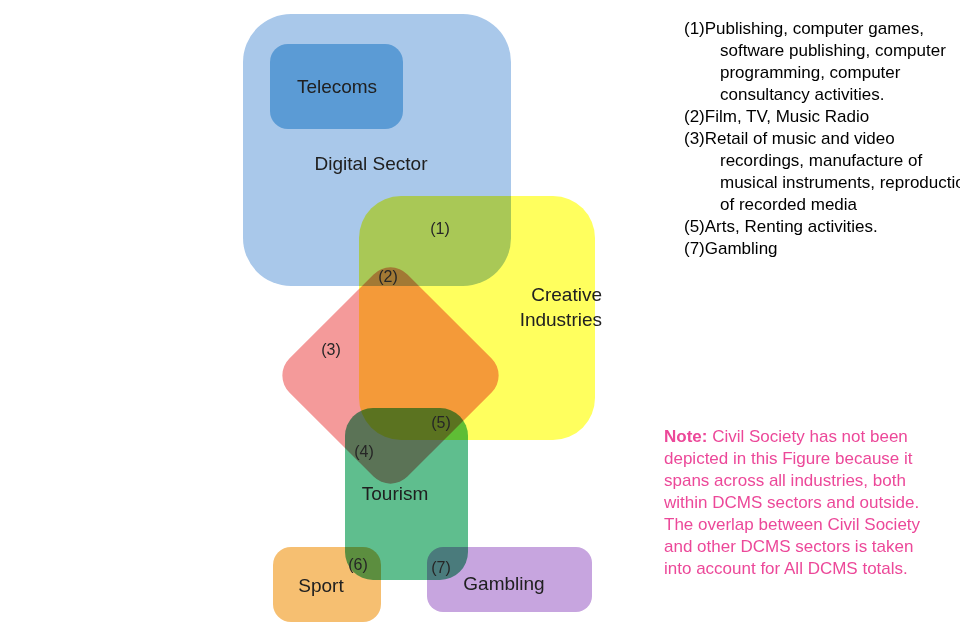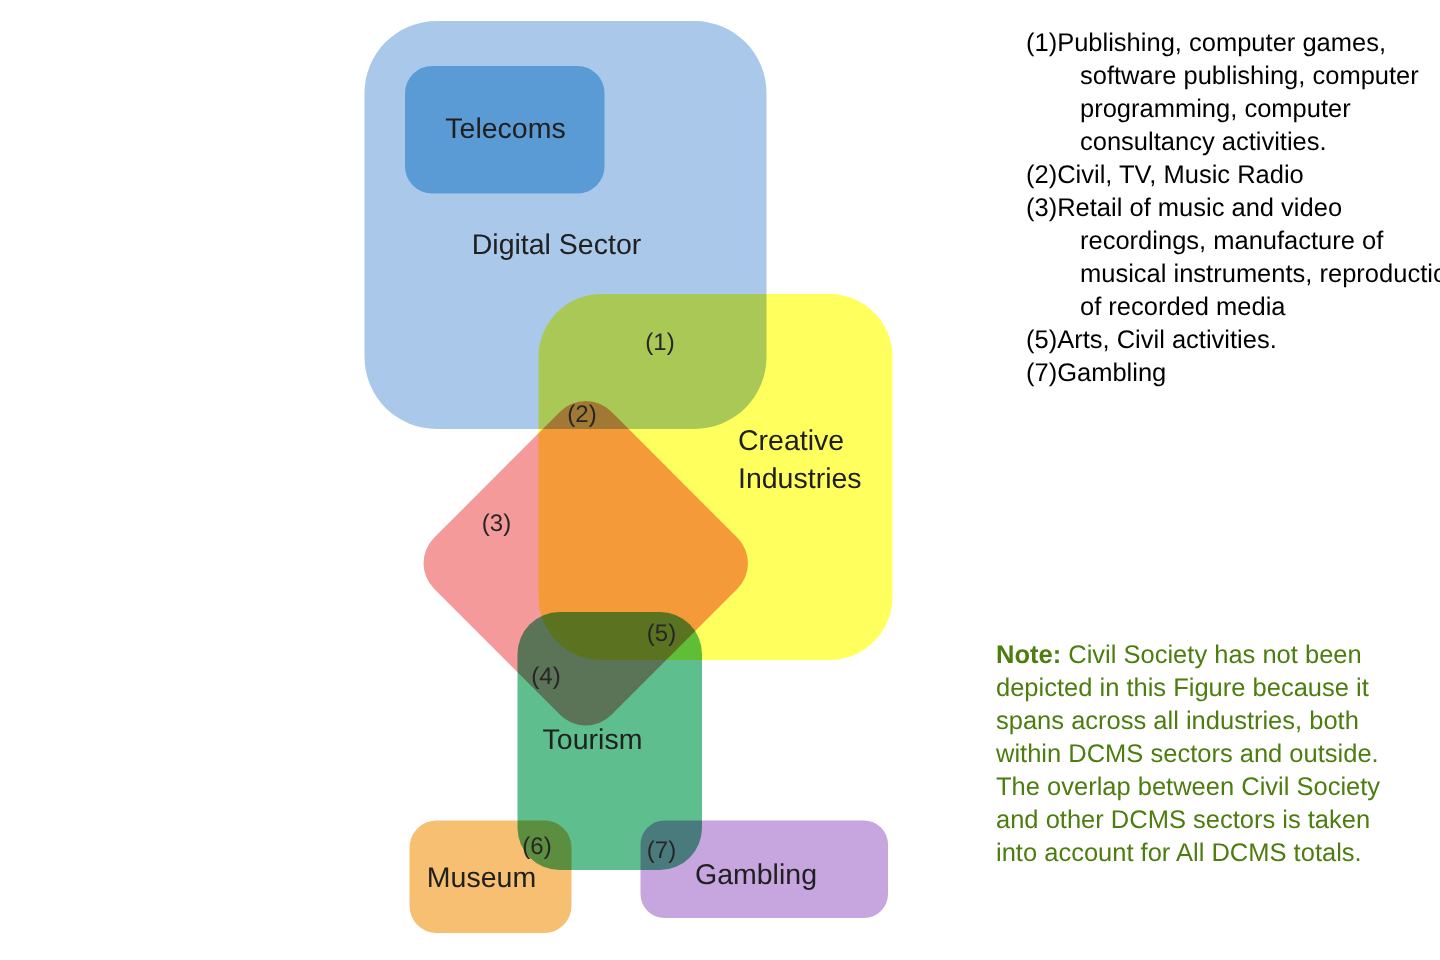--- a/index.html
+++ b/index.html
@@ -10,77 +10,77 @@
   
   .shape{position:absolute;mix-blend-mode:multiply;}
   .shape-digital{left:243px;top:14px;width:268px;height:272px;border-radius:48px;background:#A9C8EA;}
   .shape-telecoms{left:270px;top:44px;width:133px;height:85px;border-radius:18px;background:#5B9BD5;mix-blend-mode:normal;z-index:2;}
   .shape-creative{left:359px;top:196px;width:236px;height:244px;border-radius:42px;background:#FFFF5E;}
   .shape-cultural{left:307px;top:292px;width:167px;height:167px;border-radius:24px;background:#F49A9A;transform:rotate(45deg);}
   .shape-tourism{left:345px;top:408px;width:123px;height:172px;border-radius:28px;background:#5FBE8E;}
   .shape-sport{left:273px;top:547px;width:108px;height:75px;border-radius:18px;background:#F6BF71;}
   .shape-gambling{left:427px;top:547px;width:165px;height:65px;border-radius:16px;background:#C7A5DF;}
   
-  .dlabel{position:absolute;z-index:10;font-size:19px;color:#202020;white-space:nowrap;transform:translate(-50%,-50%);}
+  .dlabel{position:absolute;z-index:10;font-size:19px;color:#202020;white-space:nowrap;transform:translate(-50%,-50%);text-align:right;}
   .dlabel-telecoms{left:337px;top:87px;}
   .dlabel-digital{left:371px;top:164px;}
   .dlabel-creative{left:492px;top:282px;transform:none;white-space:normal;width:110px;line-height:25px;}
   .dlabel-cultural{left:390px;top:381px;}
   .dlabel-tourism{left:395px;top:494px;}
   .dlabel-sport{left:321px;top:586px;}
   .dlabel-gambling{left:504px;top:584px;}
   
   .marker{position:absolute;z-index:11;font-size:16px;color:#262626;transform:translate(-50%,-50%);white-space:nowrap;}
   .marker-1{left:440px;top:229px;}
   .marker-2{left:388px;top:277px;}
   .marker-3{left:331px;top:350px;}
   .marker-4{left:364px;top:452px;}
   .marker-5{left:441px;top:423px;}
   .marker-6{left:358px;top:565px;}
   .marker-7{left:441px;top:568px;}
   
   .legend{position:absolute;left:648px;top:18px;width:292px;font-size:17px;line-height:22px;color:#000;margin-left:36px;}
   .legend-item{padding-left:36px;text-indent:-36px;}
   
-  .note{position:absolute;left:664px;top:426px;width:276px;font-size:17px;line-height:22px;color:#4d7c0f;}
+  .note{position:absolute;left:664px;top:426px;width:276px;font-size:17px;line-height:22px;color:#ec4899;}
   .note b{font-weight:bold;}
 </style>
 </head>
 <body>
 
 <div class="canvas">
 
   <div class="shape shape-digital"></div>
   <div class="shape shape-creative"></div>
   <div class="shape shape-cultural"></div>
   <div class="shape shape-tourism"></div>
   <div class="shape shape-sport"></div>
   <div class="shape shape-gambling"></div>
   <div class="shape shape-telecoms"></div>
 
   <span class="dlabel dlabel-telecoms">Telecoms</span>
   <span class="dlabel dlabel-digital">Digital Sector</span>
   <span class="dlabel dlabel-creative">Creative Industries</span>
   <span class="dlabel dlabel-tourism">Tourism</span>
-  <span class="dlabel dlabel-sport">Museum</span>
+  <span class="dlabel dlabel-sport">Sport</span>
   <span class="dlabel dlabel-gambling">Gambling</span>
 
   <span class="marker marker-1">(1)</span>
   <span class="marker marker-2">(2)</span>
   <span class="marker marker-3">(3)</span>
   <span class="marker marker-4">(4)</span>
   <span class="marker marker-5">(5)</span>
   <span class="marker marker-6">(6)</span>
   <span class="marker marker-7">(7)</span>
 
   <div class="legend">
     <div class="legend-item"><span>(1)</span><span>Publishing, computer games, software publishing, computer programming, computer consultancy activities.</span></div>
-    <div class="legend-item"><span>(2)</span><span>Civil, TV, Music Radio</span></div>
+    <div class="legend-item"><span>(2)</span><span>Film, TV, Music Radio</span></div>
     <div class="legend-item"><span>(3)</span><span>Retail of music and video recordings, manufacture of musical instruments, reproduction of recorded media</span></div>
-    <div class="legend-item"><span>(5)</span><span>Arts, Civil activities.</span></div>
+    <div class="legend-item"><span>(5)</span><span>Arts, Renting activities.</span></div>
     <div class="legend-item"><span>(7)</span><span>Gambling</span></div>
   </div>
 
   <div class="note">
     <b>Note:</b><span> Civil Society has not been depicted in this Figure because it spans across all industries, both within  DCMS sectors and outside. The overlap between Civil Society and other DCMS sectors is taken into account for All DCMS totals.</span>
   </div>
 
 </div>
 
 </body></html>

